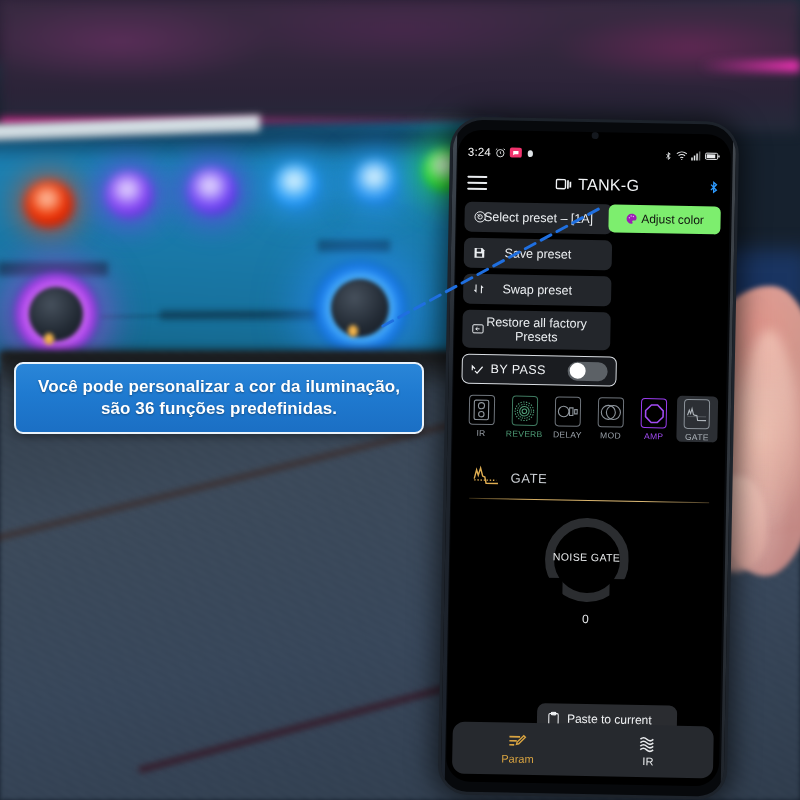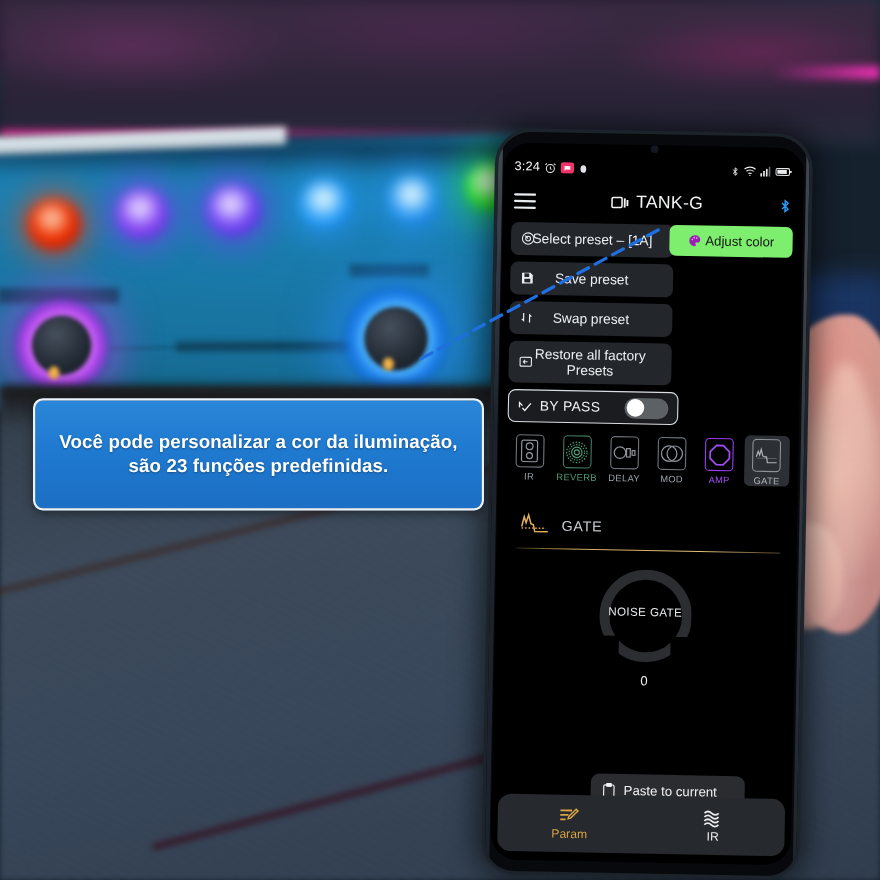--- a/index.html
+++ b/index.html
@@ -322,21 +322,21 @@
     position:absolute; left:0; top:0; width:4px; height:672px;
     background:linear-gradient(180deg, rgba(180,200,220,.35), rgba(120,140,165,.2) 40%, rgba(90,110,140,.25));
   }
   .phone-edge-r {
     position:absolute; right:0; top:0; width:3px; height:672px;
     background:linear-gradient(180deg, rgba(200,215,230,.3), rgba(140,160,185,.18));
   }
 
   
   .callout {
-    position:absolute; left:30px; top:362px; width:410px; height:102px;
+    position:absolute; left:14px; top:362px; width:410px; height:72px;
     background:linear-gradient(180deg,#2a86d8 0%, #1f7ad0 45%, #1b6fc4 100%);
     border:2px solid #eaf3fb; border-radius:9px;
     display:flex; align-items:center; justify-content:center;
     box-shadow:0 2px 10px rgba(0,0,0,.45);
   }
   .callout-text {
     color:#fff; font-size:17px; font-weight:bold; text-align:center;
     line-height:1.28; letter-spacing:.1px; padding:0 12px;
     text-shadow:0 1px 2px rgba(0,0,0,.35);
   }
@@ -674,17 +674,17 @@
     </div>
   </div>
 
   <svg class="pointer-svg">
     <line x1="383" y1="326" x2="604" y2="206" stroke="#1f6fe0" stroke-width="3" stroke-dasharray="11 7" stroke-linecap="round"></line>
   </svg>
 
   <div class="callout">
     <div class="callout-text">
       <span>Você pode personalizar a cor da iluminação,</span><br>
-      <span>são 23 funções predefinidas.</span>
+      <span>são 36 funções predefinidas.</span>
     </div>
   </div>
 
 </div>
 
 </body></html>

